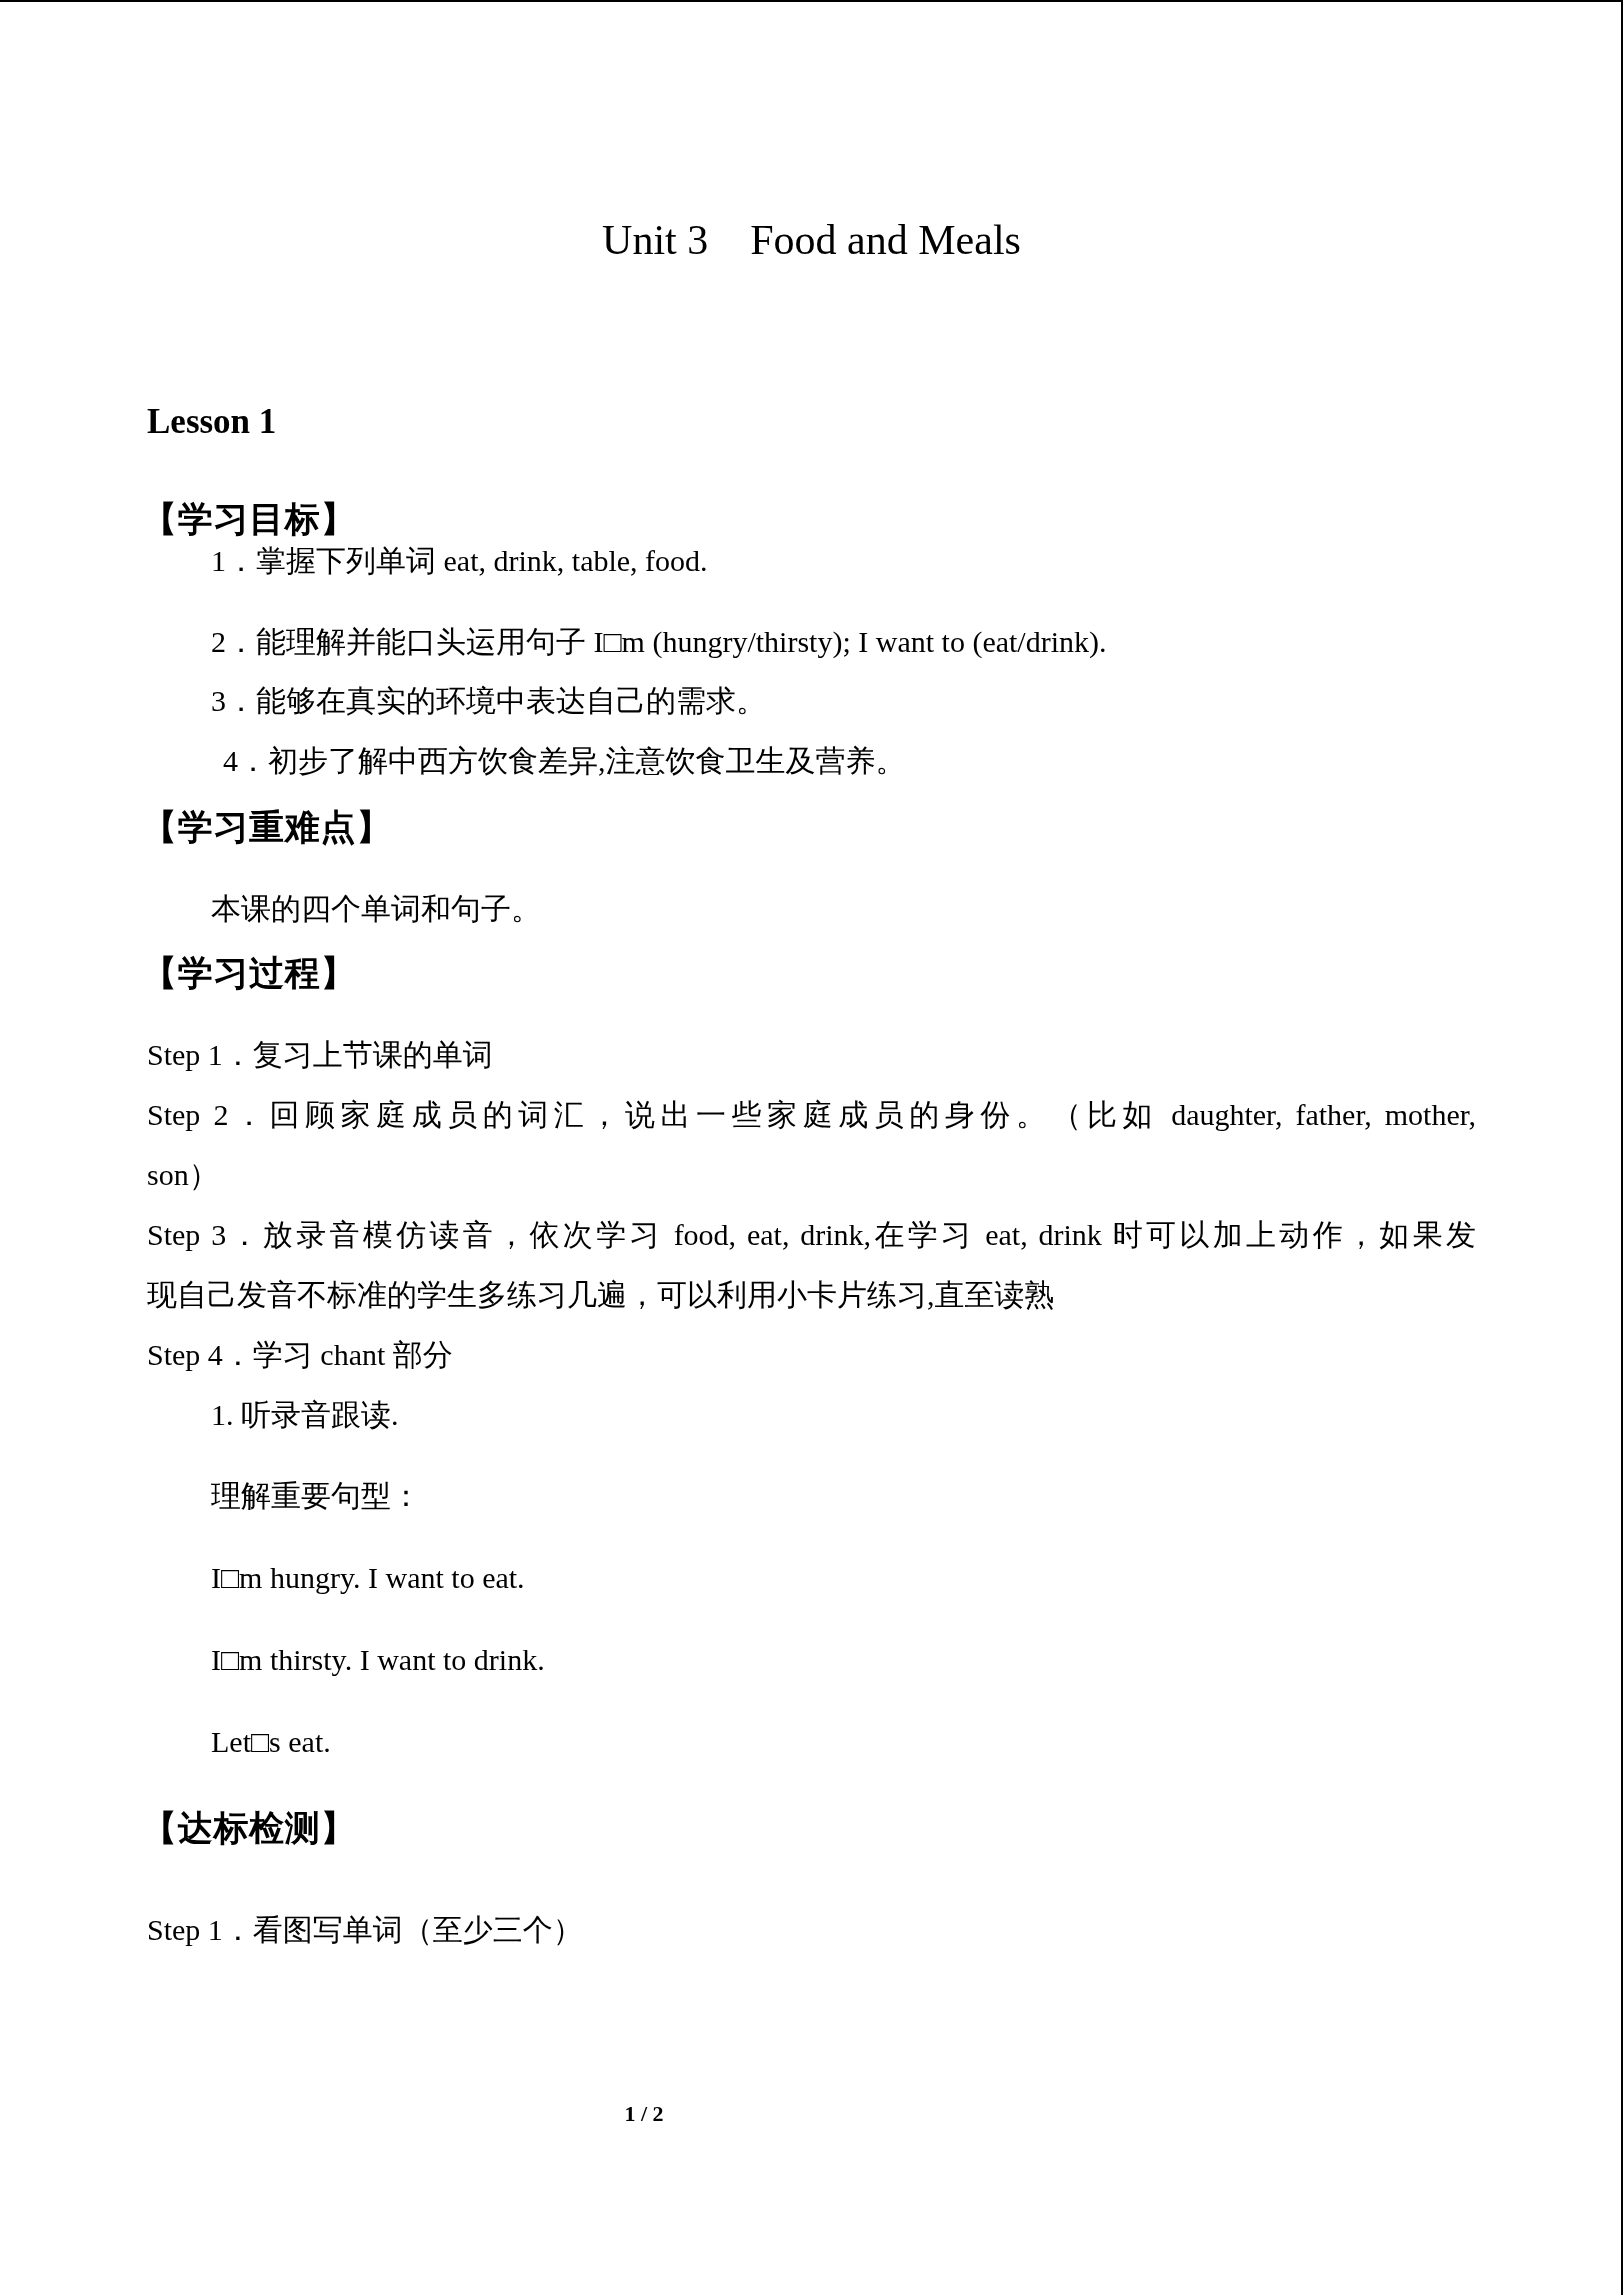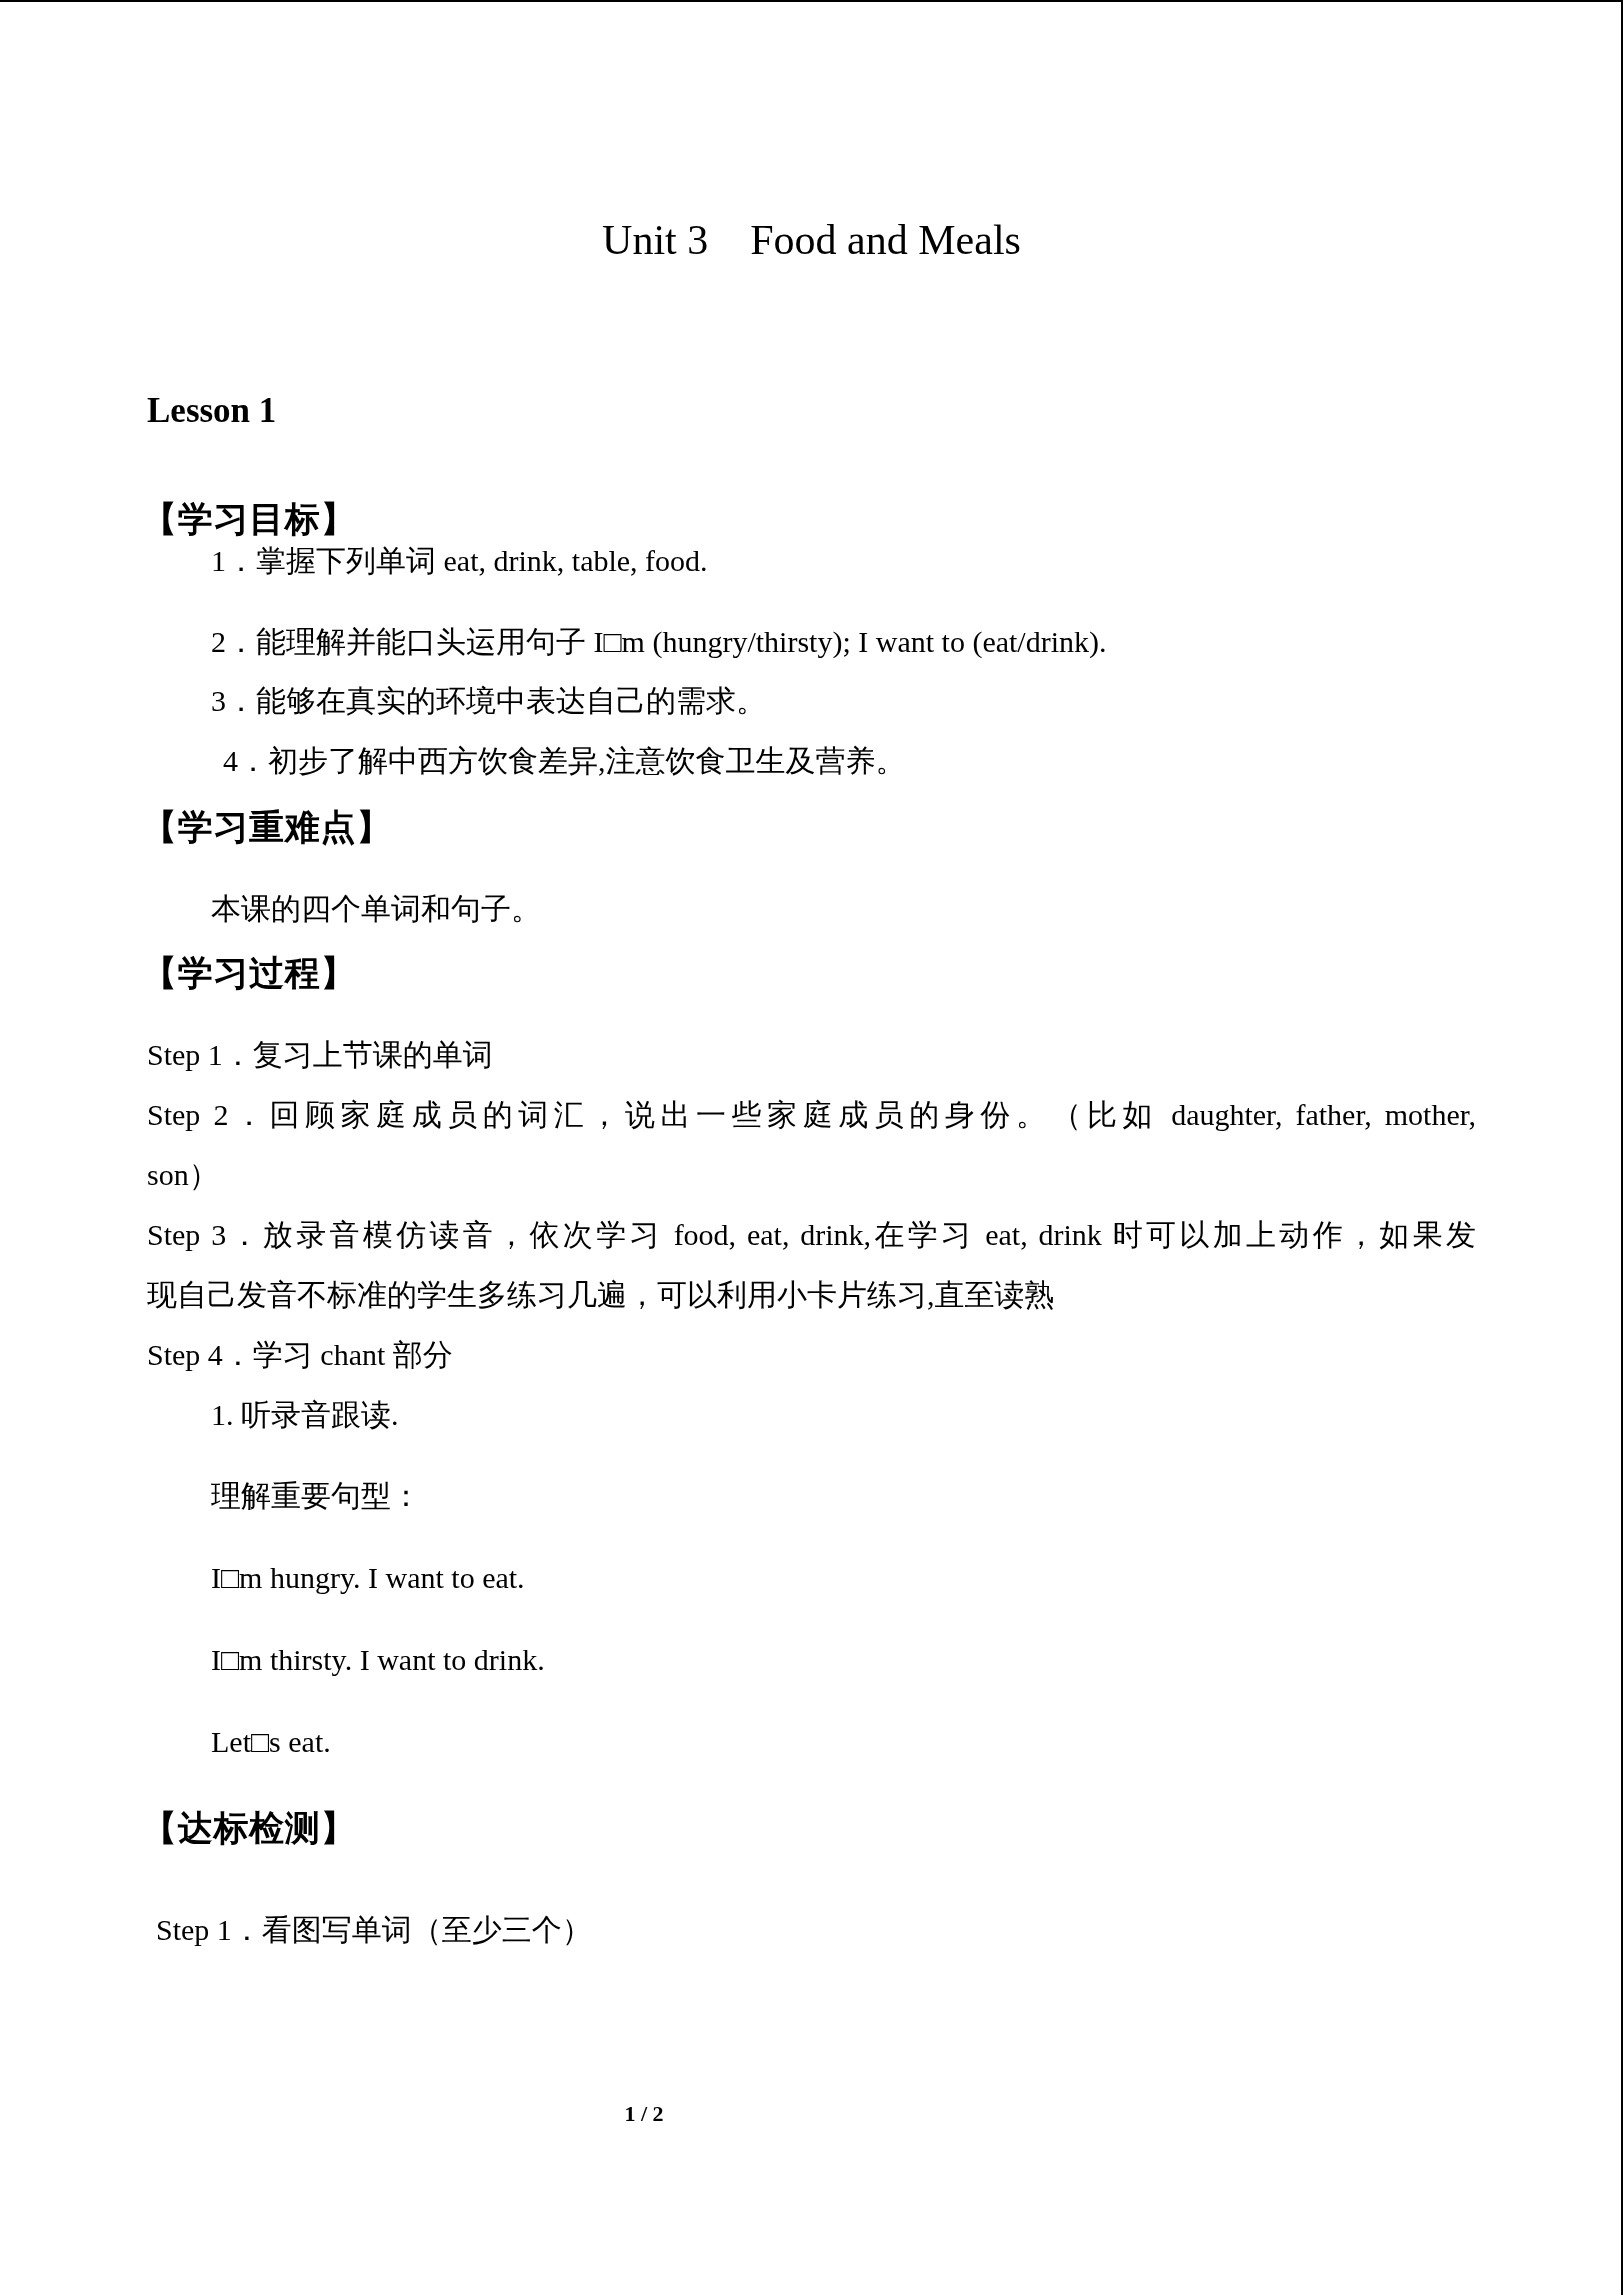--- a/index.html
+++ b/index.html
@@ -39,21 +39,21 @@
       width: 1623px;
       text-align: center;
       font-weight: normal;
       font-size: 42px;
       line-height: 55px;
       white-space: pre;
     }
     .lesson {
       position: absolute;
       left: 147px;
-      top: 387px;
+      top: 398px;
       font-weight: bold;
       font-size: 35px;
       line-height: 48px;
       text-align: right;
     }
     .heading {
       position: absolute;
       left: 142px;
       font-weight: bold;
       font-size: 35px;
@@ -119,17 +119,17 @@
   <div class="line indent0" style="top:1274px;">现自己发音不标准的学生多练习几遍，可以利用小卡片练习,直至读熟</div>
   <div class="line indent0" style="top:1334px;">Step 4．学习 chant 部分</div>
 
   <div class="line indent1" style="top:1394px;">1. 听录音跟读.</div>
   <div class="line indent1" style="top:1475px;">理解重要句型：</div>
   <div class="line indent1" style="top:1557px;">I□m hungry. I want to eat.</div>
   <div class="line indent1" style="top:1639px;">I□m thirsty. I want to drink.</div>
   <div class="line indent1" style="top:1721px;">Let□s eat.</div>
 
   <div class="heading" style="top:1804px;">【达标检测】</div>
-  <div class="line indent0" style="top:1909px;margin-left:9px;">Step 1．看图写单词（至少三个）</div>
+  <div class="line indent0" style="top:1909px;">Step 1．看图写单词（至少三个）</div>
 
   <div class="page-number">1 / 2</div>
 </div>
 
 
 </body></html>

